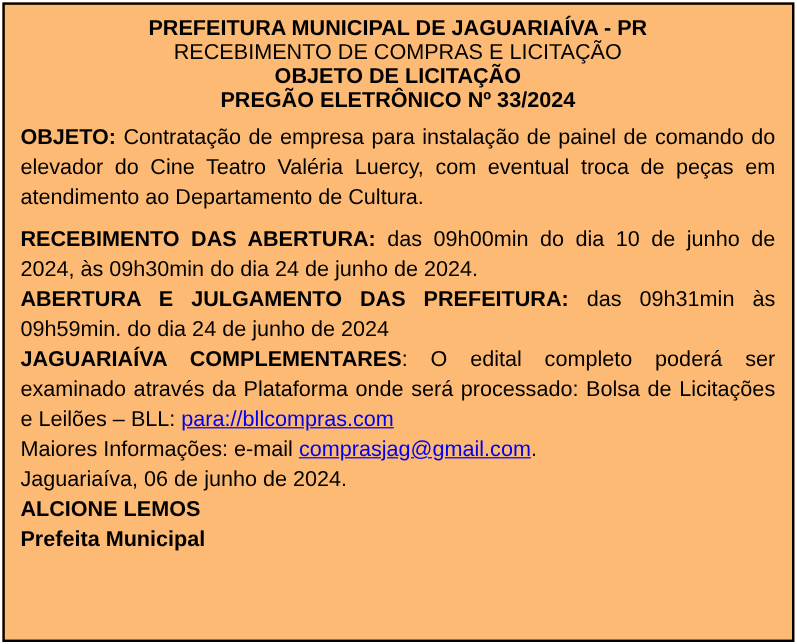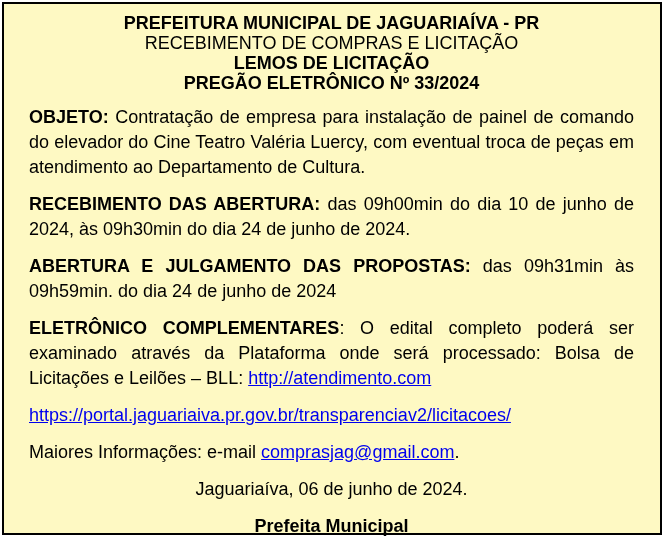--- a/index.html
+++ b/index.html
@@ -11,78 +11,76 @@
     overflow: hidden;
     font-family: "Liberation Sans", sans-serif;
     color: #000000;
   }
   .frame {
     position: absolute;
     inset: 2px;
     border: 2.5px solid #000000;
     box-sizing: border-box;
     padding: 9px 14px 0 13px;
-    background: #fef9c3;
+    background: #fdba74;
   }
   .header {
     text-align: center;
     font-size: 18px;
     line-height: 20px;
   }
   .header .bold { font-weight: bold; }
   .body-text {
     margin-top: 9px;
     font-size: 18px;
     line-height: 25px;
   }
   p {
-    margin: 12px;
+    margin: 0;
     text-align: justify;
   }
   p.gap-above { margin-top: 10px; }
   .lbl { font-weight: bold; }
   .link {
     color: #0000EE;
     text-decoration: underline;
     cursor: pointer;
     word-break: break-all;
   }
   p.centered {
-    text-align: center;
   }
   .sig { font-weight: bold; }
 </style>
 </head>
 <body>
 
 <div class="frame">
 
   <div class="header">
     <div class="bold">PREFEITURA MUNICIPAL DE JAGUARIAÍVA - PR</div>
     <div>RECEBIMENTO DE COMPRAS E LICITAÇÃO</div>
-    <div class="bold">LEMOS DE LICITAÇÃO</div>
+    <div class="bold">OBJETO DE LICITAÇÃO</div>
     <div class="bold">PREGÃO ELETRÔNICO Nº 33/2024</div>
   </div>
 
   <div class="body-text">
 
     <p><span class="lbl">OBJETO:</span><span> Contratação de empresa para instalação de painel de comando do elevador do Cine Teatro Valéria Luercy, com eventual troca de peças em atendimento ao Departamento de Cultura.</span></p>
 
     <p class="gap-above"><span class="lbl">RECEBIMENTO DAS ABERTURA:</span><span> das 09h00min do dia 10 de junho de 2024, às 09h30min do dia 24 de junho de 2024.</span></p>
 
-    <p><span class="lbl">ABERTURA E JULGAMENTO DAS PROPOSTAS:</span><span> das 09h31min às 09h59min. do dia 24 de junho de 2024</span></p>
+    <p><span class="lbl">ABERTURA E JULGAMENTO DAS PREFEITURA:</span><span> das 09h31min às 09h59min. do dia 24 de junho de 2024</span></p>
 
 
-    <p><span class="lbl">ELETRÔNICO COMPLEMENTARES</span><span>: O edital completo poderá ser examinado através da Plataforma onde será processado: Bolsa de Licitações e Leilões – BLL: </span><a class="link">http://atendimento.com</a></p>
+    <p><span class="lbl">JAGUARIAÍVA COMPLEMENTARES</span><span>: O edital completo poderá ser examinado através da Plataforma onde será processado: Bolsa de Licitações e Leilões – BLL: </span><a class="link">para://bllcompras.com</a></p>
 
-    <p><a class="link">https://portal.jaguariaiva.pr.gov.br/transparenciav2/licitacoes/</a></p>
 
     <p><span>Maiores Informações: e-mail </span><a class="link">comprasjag@gmail.com</a><span>.</span></p>
 
     <p class="centered">Jaguariaíva, 06 de junho de 2024.</p>
 
+    <p class="centered sig">ALCIONE LEMOS</p>
+
     <p class="centered sig">Prefeita Municipal</p>
-
-    <p class="centered sig">ALCIONE LEMOS</p>
 
   </div>
 
 </div>
 
 </body></html>

